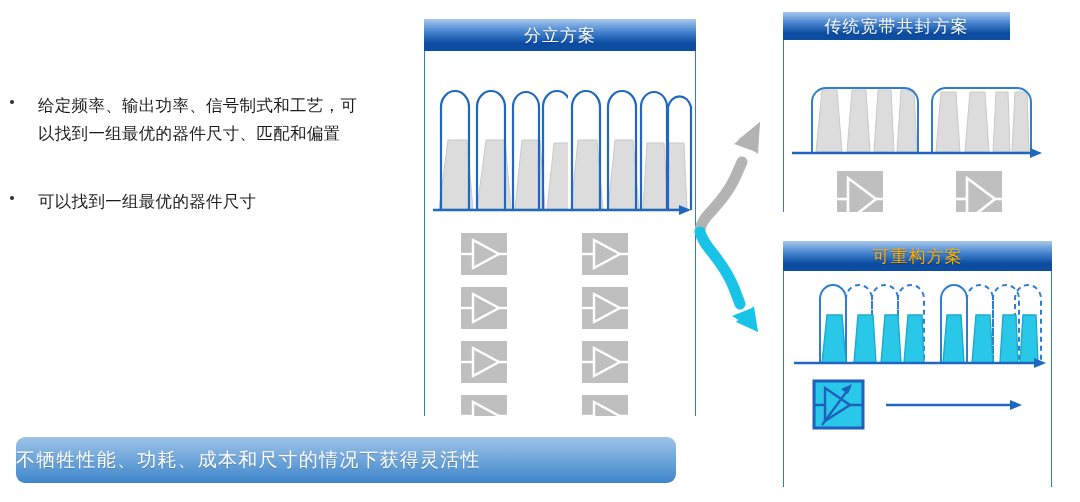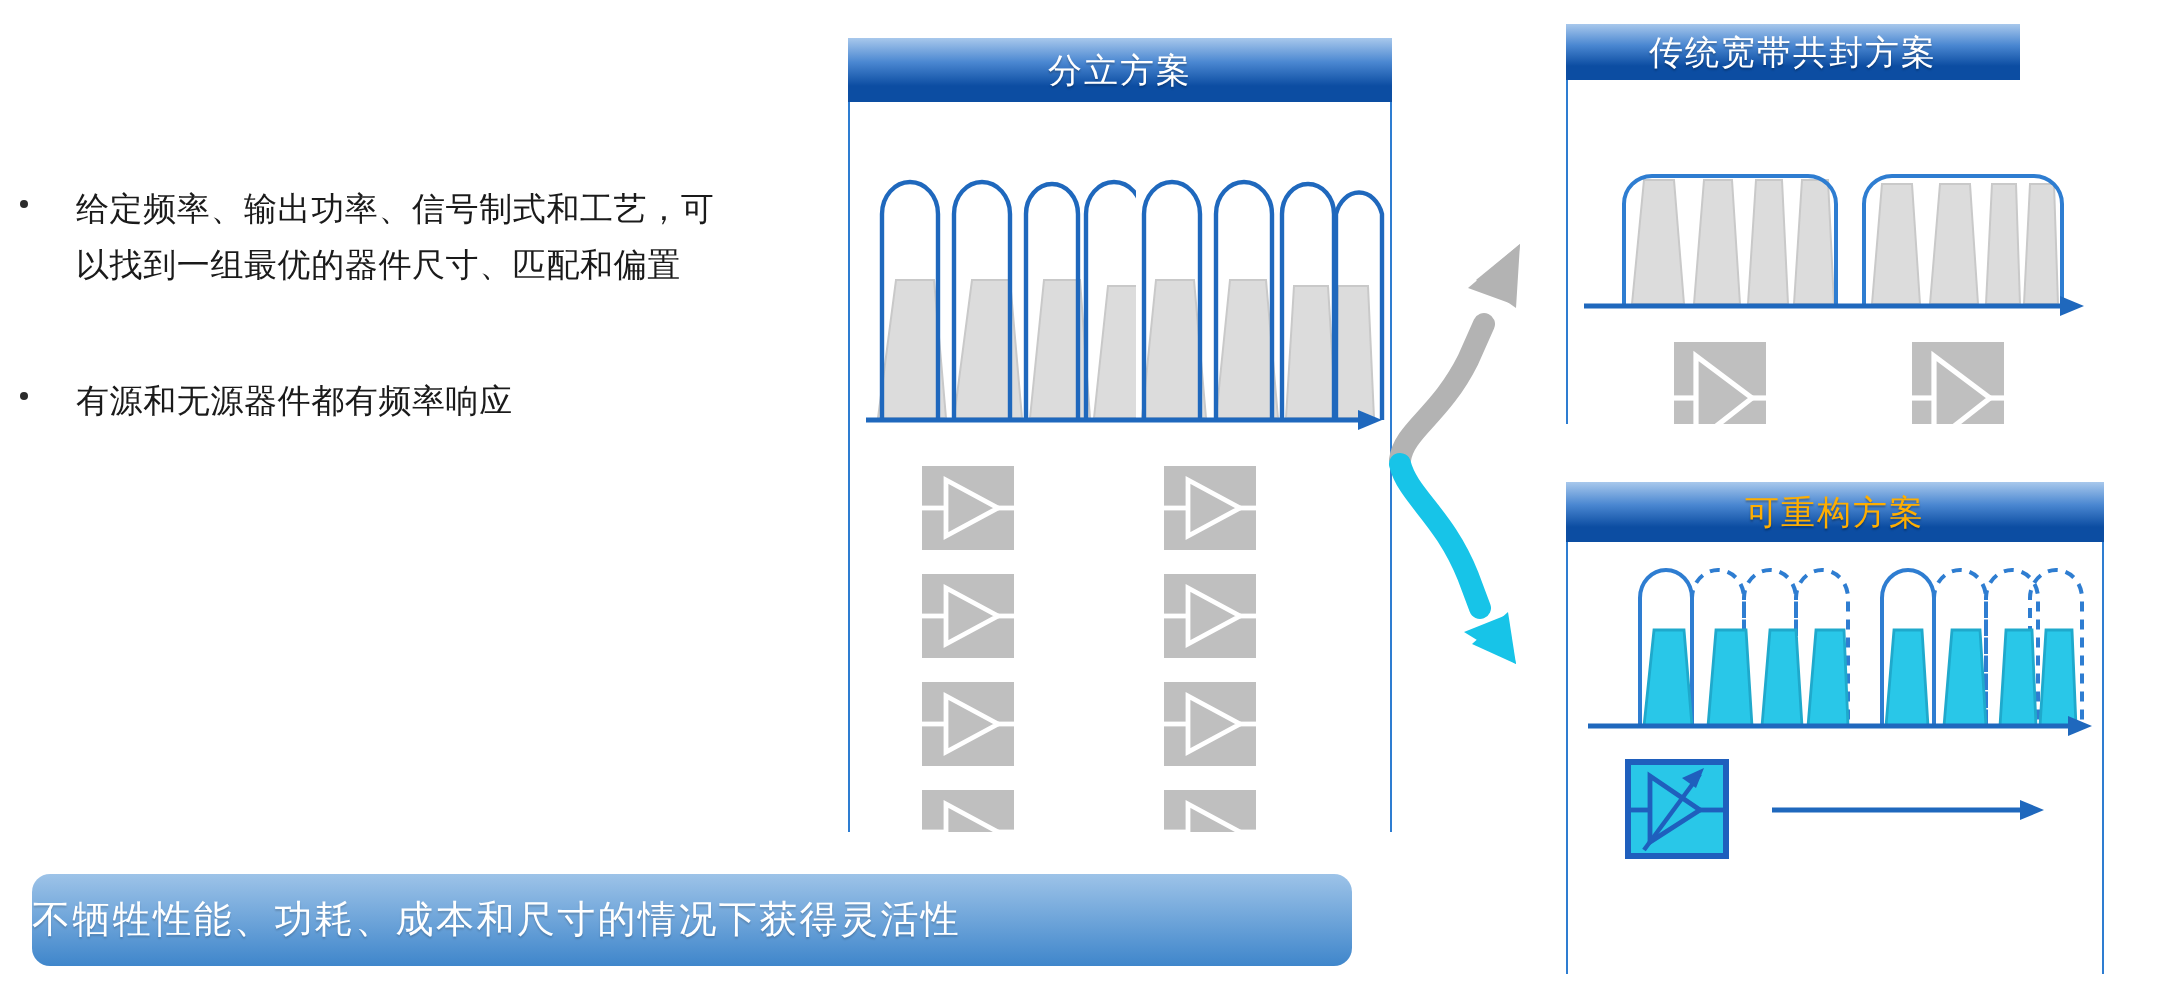--- a/index.html
+++ b/index.html
@@ -77,21 +77,21 @@
 
 <div class="stage">
 
   <div id="bullets">
     <div class="bullet">
       <span class="dot"></span>
       <div class="btxt">给定频率、输出功率、信号制式和工艺，可以找到一组最优的器件尺寸、匹配和偏置</div>
     </div>
     <div class="bullet" style="margin-top:40px;">
       <span class="dot"></span>
-      <div class="btxt">有源和无源器件都有频率响应</div>
+      <div class="btxt">可以找到一组最优的器件尺寸</div>
     </div>
   </div>
 
   <div class="panel" id="panel-discrete">
     <div class="phead">
       <span class="ptitle" style="color: rgb(255, 255, 255);">分立方案</span>
     </div>
     <div class="pbody">
       <svg class="fig" width="270" height="365" viewBox="0 0 270 365">
 

